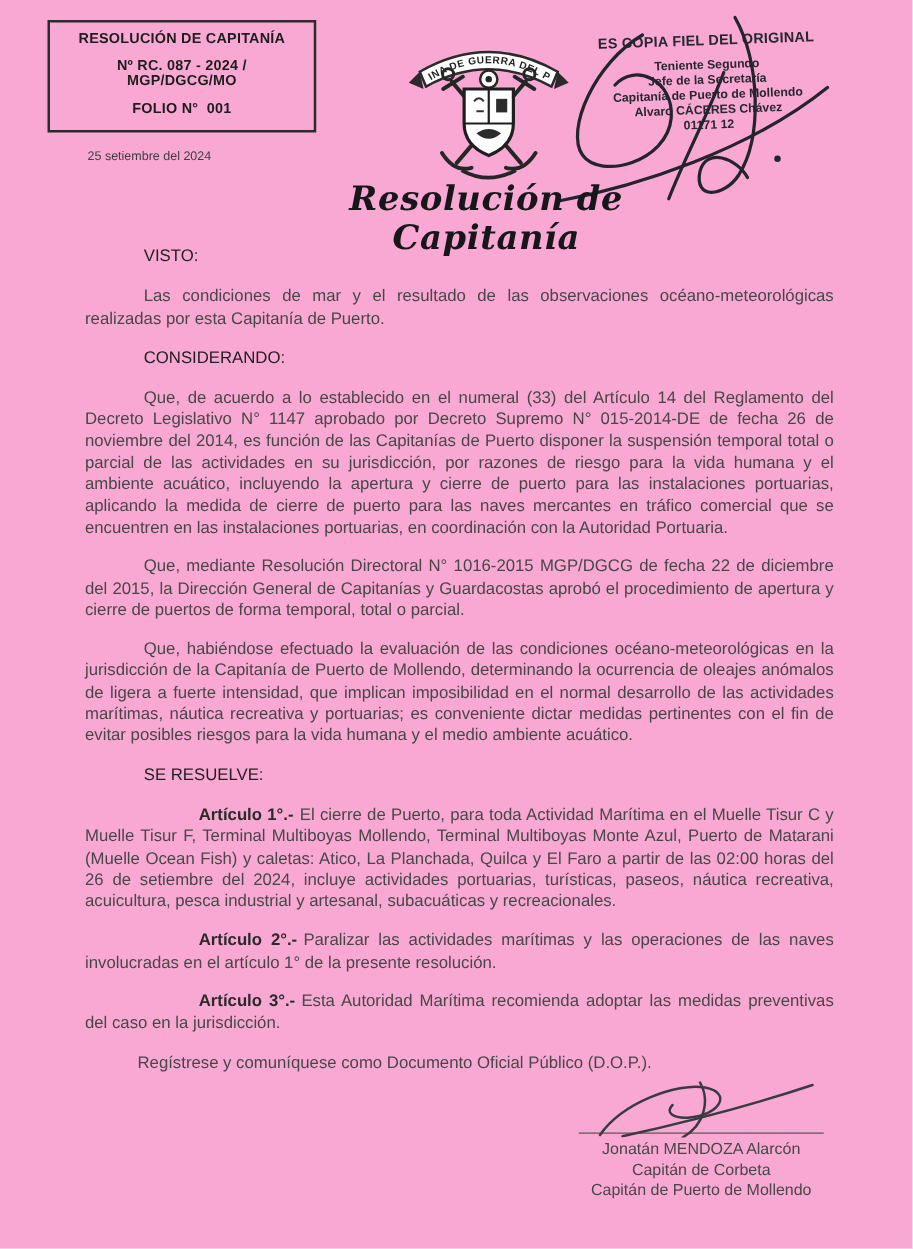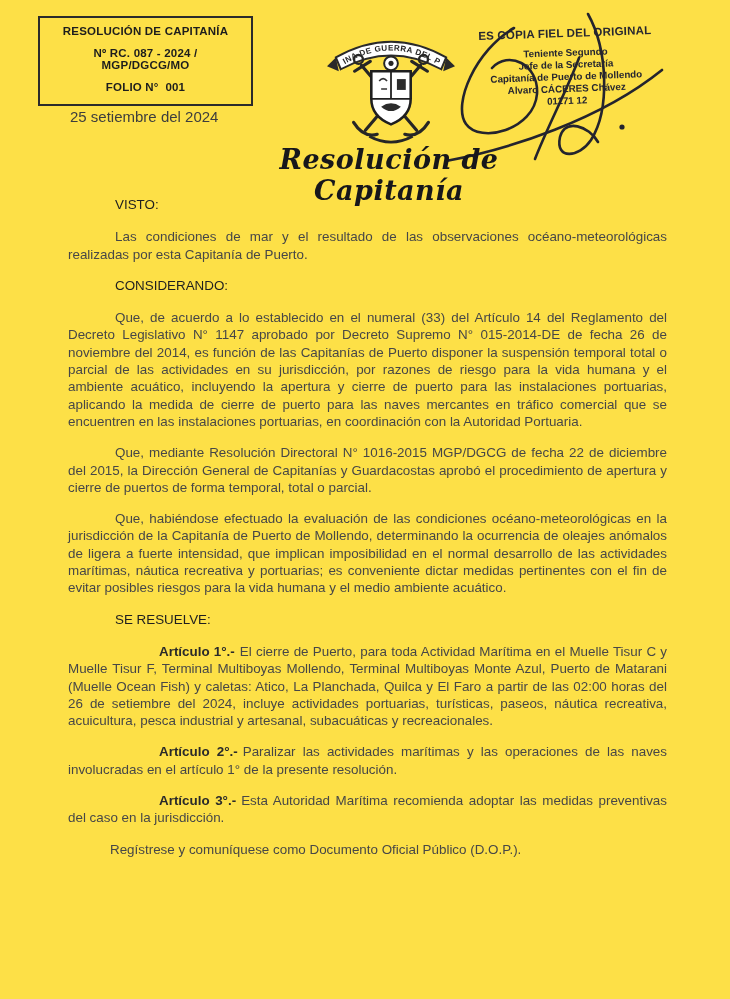--- a/index.html
+++ b/index.html
@@ -1,21 +1,21 @@
 <!DOCTYPE html>
 <html><head>
 <meta charset="utf-8">
 <style>
   * { margin: 0; padding: 0; box-sizing: border-box; }
   html, body { background: #ffffff; }
   .page {
     position: relative;
     width: 730px;
     height: 999px;
-    background: #fde047;
+    background: #f9a8d4;
     overflow: hidden;
     font-family: "Liberation Sans", sans-serif;
     color: #474747;
   }
   
   .header-box {
     position: absolute;
     left: 38px; top: 16px;
     width: 215px; height: 90px;
     border: 2px solid #2b2b2b;
@@ -59,22 +59,22 @@
   }
   .big-signature {
     position: absolute;
     left: 438px; top: 8px;
     width: 235px; height: 172px;
     pointer-events: none;
   }
   
   .doc-date {
     position: absolute;
-    left: 70px; top: 108px;
-    font-size: 15px;
+    left: 70px; top: 120px;
+    font-size: 10px;
     color: #3d3d3d;
   }
   .script-title {
     position: absolute;
     left: 244px; top: 144px;
     width: 290px;
     text-align: center;
     font-family: "DejaVu Serif", serif;
     font-style: italic;
     font-weight: 600;
@@ -212,14 +212,27 @@
 
     <p class="heading">SE RESUELVE:</p>
 
     <p class="para"><span class="lead">Artículo 1°.-</span><span>El cierre de Puerto, para toda Actividad Marítima en el Muelle Tisur C y Muelle Tisur F, Terminal Multiboyas Mollendo, Terminal Multiboyas Monte Azul, Puerto de Matarani (Muelle Ocean Fish) y caletas: Atico, La Planchada, Quilca y El Faro a partir de las 02:00 horas del 26 de setiembre del 2024, incluye actividades portuarias, turísticas, paseos, náutica recreativa, acuicultura, pesca industrial y artesanal, subacuáticas y recreacionales.</span></p>
     <p class="para"><span class="lead">Artículo 2°.-</span><span>Paralizar las actividades marítimas y las operaciones de las naves involucradas en el artículo 1° de la presente resolución.</span></p>
     <p class="para"><span class="lead">Artículo 3°.-</span><span>Esta Autoridad Marítima recomienda adoptar las medidas preventivas del caso en la jurisdicción.</span></p>
 
     <p class="closing">Regístrese y comuníquese como Documento Oficial Público (D.O.P.).</p>
   </div>
 
+  <div class="sig-block">
+    <svg class="sig-scrawl" width="190" height="46" viewBox="0 0 190 46" aria-hidden="true">
+      <g stroke="#3a3a42" stroke-width="2" fill="none" stroke-linecap="round">
+        <path d="M14,44 C32,18 76,2 98,6 C120,10 110,28 86,30 C72,31 66,26 72,20"></path>
+        <path d="M94,2 C102,16 98,36 80,46"></path>
+        <path d="M32,45 C82,34 142,18 184,4"></path>
+      </g>
+    </svg>
+    <hr class="sig-rule">
+    <div class="sig-line">Jonatán MENDOZA Alarcón</div>
+    <div class="sig-line">Capitán de Corbeta</div>
+    <div class="sig-line">Capitán de Puerto de Mollendo</div>
+  </div>
 
 </div>
 
 </body></html>

